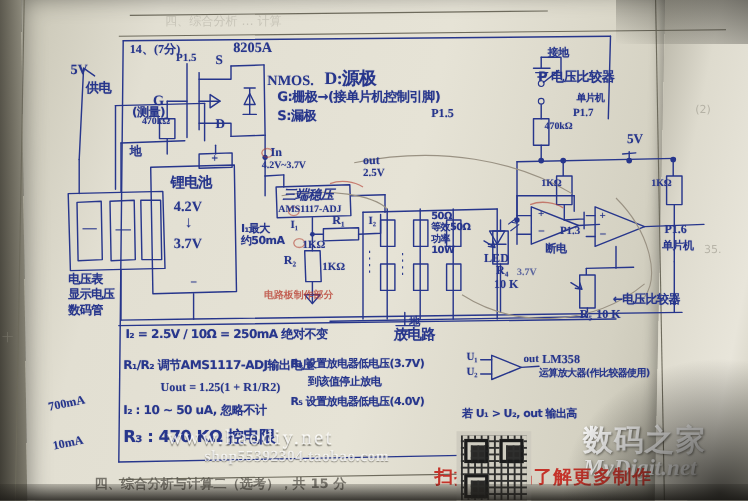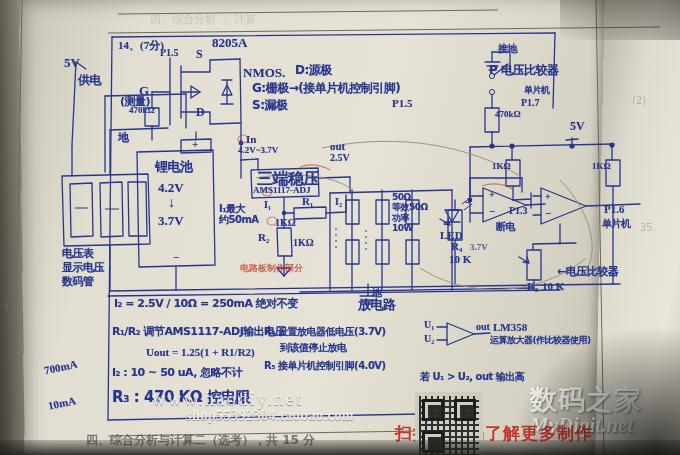--- a/index.html
+++ b/index.html
@@ -252,21 +252,21 @@
   <div class="hw cn" style="left:62px;top:262px;font-size:11px;">显示电压</div>
   <div class="hw cn" style="left:62px;top:276px;font-size:11px;">数码管</div>
 
   <div class="hw" style="left:139px;top:84px;font-size:13px;">G</div>
   <div class="hw" style="left:196px;top:48px;font-size:12px;">S</div>
   <div class="hw" style="left:196px;top:106px;font-size:12px;">D</div>
   <div class="hw" style="left:129px;top:106px;font-size:9px;">470kΩ</div>
   <div class="hw" style="left:160px;top:48px;font-size:10px;">P1.5</div>
 
   <div class="hw" style="left:243px;top:66px;font-size:13px;">NMOS.</div>
-  <div class="hw cn" style="left:295px;top:64px;font-size:12px;">D:源极</div>
+  <div class="hw cn" style="left:295px;top:64px;font-size:16px;font-family:Liberation Serif, serif;">D:源极</div>
   <div class="hw cn" style="left:252px;top:82px;font-size:12px;">G:栅极→(接单片机控制引脚)</div>
   <div class="hw" style="left:392px;top:98px;font-size:11px;">P1.5</div>
   <div class="hw cn" style="left:252px;top:99px;font-size:12px;">S:漏极</div>
 
   <div class="hw cn" style="left:155px;top:160px;font-size:13px;">锂电池</div>
   <div class="hw" style="left:158px;top:181px;font-size:13px;">4.2V</div>
   <div class="hw" style="left:168px;top:196px;font-size:14px;">↓</div>
   <div class="hw" style="left:158px;top:214px;font-size:13px;">3.7V</div>
   <div class="hw" style="left:192px;top:139px;font-size:11px;">+</div>
   <div class="hw" style="left:173px;top:252px;font-size:11px;">−</div>
@@ -274,21 +274,21 @@
   <div class="hw cn" style="left:219px;top:205px;font-size:11px;">
     
   </div>
   <div class="hw cn" style="left:219px;top:204px;font-size:10px;white-space:pre;">I₁最大
 约50mA</div>
 
   <div class="hw" style="left:246px;top:134px;font-size:11px;">In</div>
   <div class="hw" style="left:238px;top:146px;font-size:9px;">4.2V~3.7V</div>
   <div class="hw" style="left:330px;top:141px;font-size:11px;">out</div>
   <div class="hw" style="left:330px;top:153px;font-size:10px;">2.5V</div>
-  <div class="hw cn" style="left:257px;top:171px;font-size:16px;">三端稳压</div>
+  <div class="hw cn" style="left:257px;top:171px;font-size:12px;font-style:italic;">三端稳压</div>
   <div class="hw" style="left:253px;top:186px;font-size:9px;">AMS1117-ADJ</div>
 
   <div class="hw" style="left:302px;top:196px;font-size:11px;">R₁</div>
   <div class="hw" style="left:275px;top:218px;font-size:10px;">1KΩ</div>
   <div class="hw" style="left:258px;top:232px;font-size:11px;">R₂</div>
   <div class="hw" style="left:293px;top:238px;font-size:10px;">1KΩ</div>
   <div class="hw" style="left:264px;top:200px;font-size:10px;">I₁</div>
   <div class="hw" style="left:335px;top:197px;font-size:10px;">I₂</div>
 
   <div class="hw cn" style="left:392px;top:192px;font-size:9px;white-space:pre;line-height:1.15;">50Ω
@@ -332,21 +332,21 @@
   <div class="hw" style="left:48px;top:398px;font-size:11px;transform:rotate(-12deg);">10mA</div>
 
   <div class="hw cn" style="left:114px;top:298px;font-size:11px;">I₂ = 2.5V / 10Ω = 250mA 绝对不变</div>
   <div class="hw cn" style="left:112px;top:326px;font-size:11px;">R₁/R₂ 调节AMS1117-ADJ输出电压</div>
   <div class="hw" style="left:146px;top:347px;font-size:11px;">Uout = 1.25(1 + R1/R2)</div>
   <div class="hw cn" style="left:112px;top:367px;font-size:11px;">I₂ : 10 ~ 50 uA, 忽略不计</div>
   <div class="hw cn" style="left:112px;top:390px;font-size:15px;">R₃ : 470 KΩ 控电限</div>
 
   <div class="hw cn" style="left:264px;top:327px;font-size:10px;">R₄ 设置放电器低电压(3.7V)</div>
   <div class="hw cn" style="left:280px;top:343px;font-size:10px;">到该值停止放电</div>
-  <div class="hw cn" style="left:264px;top:361px;font-size:10px;">R₅ 接单片机控制引脚(4.0V)</div>
+  <div class="hw cn" style="left:264px;top:361px;font-size:10px;">R₅ 设置放电器低电压(4.0V)</div>
   <div class="hw" style="left:493px;top:322px;font-size:11px;">LM358</div>
   <div class="hw cn" style="left:490px;top:336px;font-size:9px;">运算放大器(作比较器使用)</div>
   <div class="hw cn" style="left:420px;top:372px;font-size:10px;">若 U₁ &gt; U₂, out 输出高</div>
   <div class="hw" style="left:424px;top:320px;font-size:10px;">U₁</div>
   <div class="hw" style="left:424px;top:334px;font-size:10px;">U₂</div>
   <div class="hw" style="left:476px;top:322px;font-size:10px;">out</div>
 
   <div class="faint" style="left:150px;top:12px;font-size:11px;opacity:.32;">四、综合分析 … 计算</div>
   <div class="printed" style="left:86px;top:432px;font-size:12px;">四、综合分析与计算二（选考），共 15 分</div>
   <div class="faint" style="left:632px;top:95px;font-size:10px;opacity:.5;">(2)</div>

